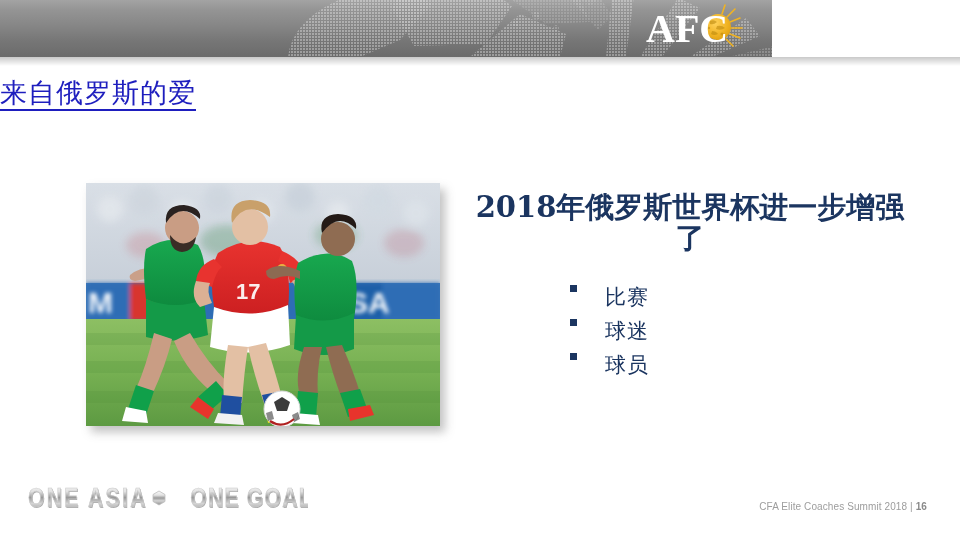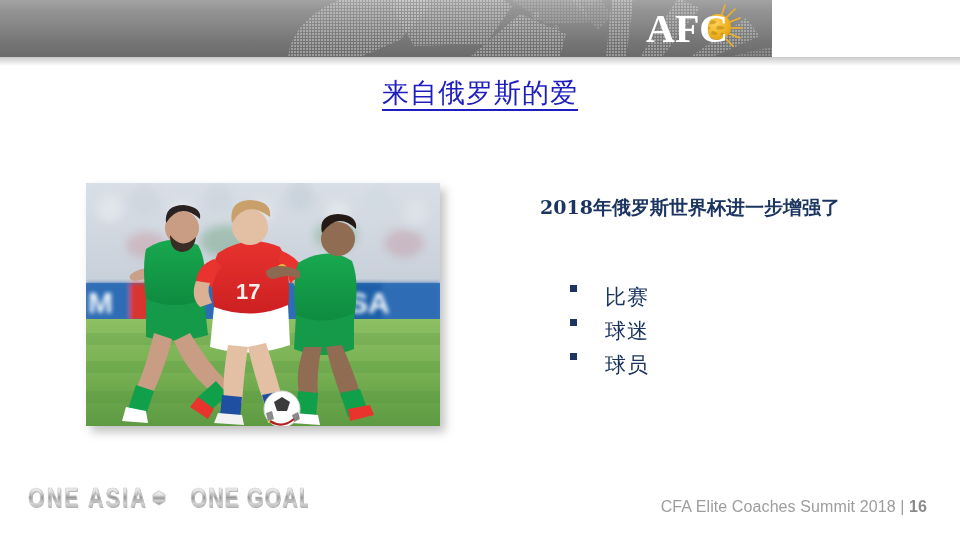--- a/index.html
+++ b/index.html
@@ -50,21 +50,21 @@
     width: 116px;
     height: 48px;
   }
 
   
   .slide-title {
     position: absolute;
     left: 0;
     top: 76px;
     width: 960px;
-    text-align: center;
+    text-align: left;
     font-family: "DejaVu Serif", "Liberation Serif", serif;
     font-size: 27px;
     line-height: 34px;
     color: #1e1ebe;
     letter-spacing: 1px;
     white-space: nowrap;
   }
   .slide-title span.t {
     border-bottom: 2px solid #1e1ebe;
     padding-bottom: 1px;
@@ -85,21 +85,21 @@
 
   
   .body-heading {
     position: absolute;
     left: 470px;
     top: 192px;
     width: 440px;
     text-align: center;
     font-family: "DejaVu Serif", "Liberation Serif", serif;
     font-weight: bold;
-    font-size: 19px;
+    font-size: 29px;
     line-height: 31px;
     color: #1b3560;
   }
   .bullet-list {
     position: absolute;
     left: 470px;
     top: 285px;
     width: 440px;
     margin: 0;
     padding: 0;
@@ -130,21 +130,21 @@
     position: absolute;
     left: 28px;
     top: 481px;
     width: 280px;
     height: 36px;
   }
   .footer-text {
     position: absolute;
     right: 33px;
     top: 500px;
-    font-size: 16px;
+    font-size: 10px;
     line-height: 14px;
     color: #9d9d9d;
     letter-spacing: .1px;
     white-space: nowrap;
   }
   .footer-text b {
     color: #8a8a8a;
     font-weight: bold;
   }
 </style>

